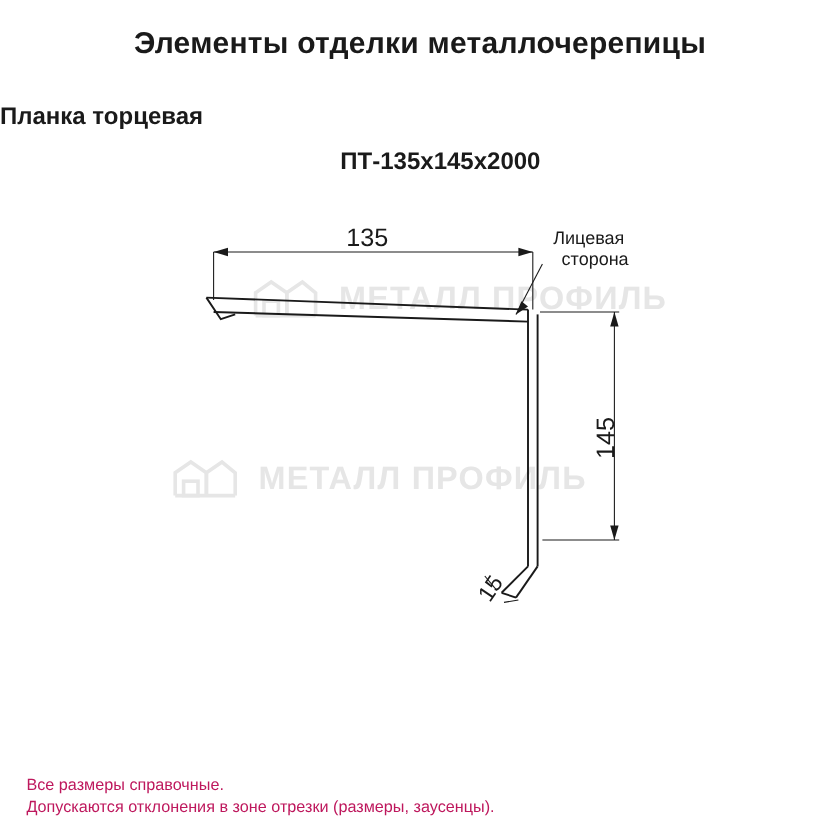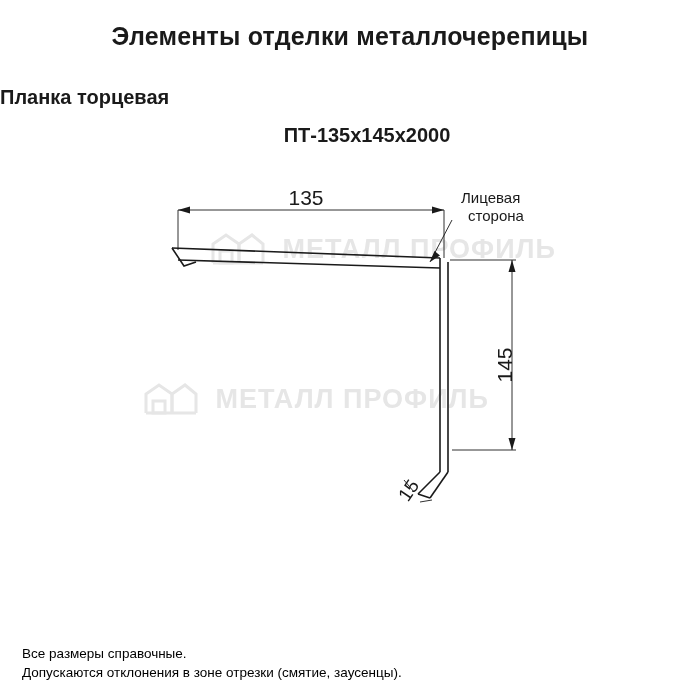--- a/index.html
+++ b/index.html
@@ -83,21 +83,21 @@
     vertical-align: middle;
   }
   .wm1 { left: 210px; top: 82px; }
   .wm2 { left: 143px; top: 232px; }
   .footer {
     position: absolute;
     left: 22px;
     bottom: 18px;
     font-size: 13.5px;
     line-height: 19px;
-    color: #000000;
+    color: #be185d;
   }
   .footer div { white-space: nowrap; }
   svg { display: block; }
 </style>
 </head>
 <body>
 
 <div class="page">
 
   <div class="title-main">Элементы отделки металлочерепицы</div>
@@ -188,16 +188,16 @@
         <polygon points="430,112 434.5,101 440,105.5"></polygon>
       </g>
       <text x="461" y="53" font-family="Liberation Sans, sans-serif" font-size="15" fill="#1a1a1a">Лицевая</text>
       <text x="468" y="71" font-family="Liberation Sans, sans-serif" font-size="15" fill="#1a1a1a">сторона</text>
 
     </svg>
   </div>
 
   <div class="footer">
     <div>Все размеры справочные.</div>
-    <div>Допускаются отклонения в зоне отрезки (смятие, заусенцы).</div>
+    <div>Допускаются отклонения в зоне отрезки (размеры, заусенцы).</div>
   </div>
 
 </div>
 
 </body></html>

